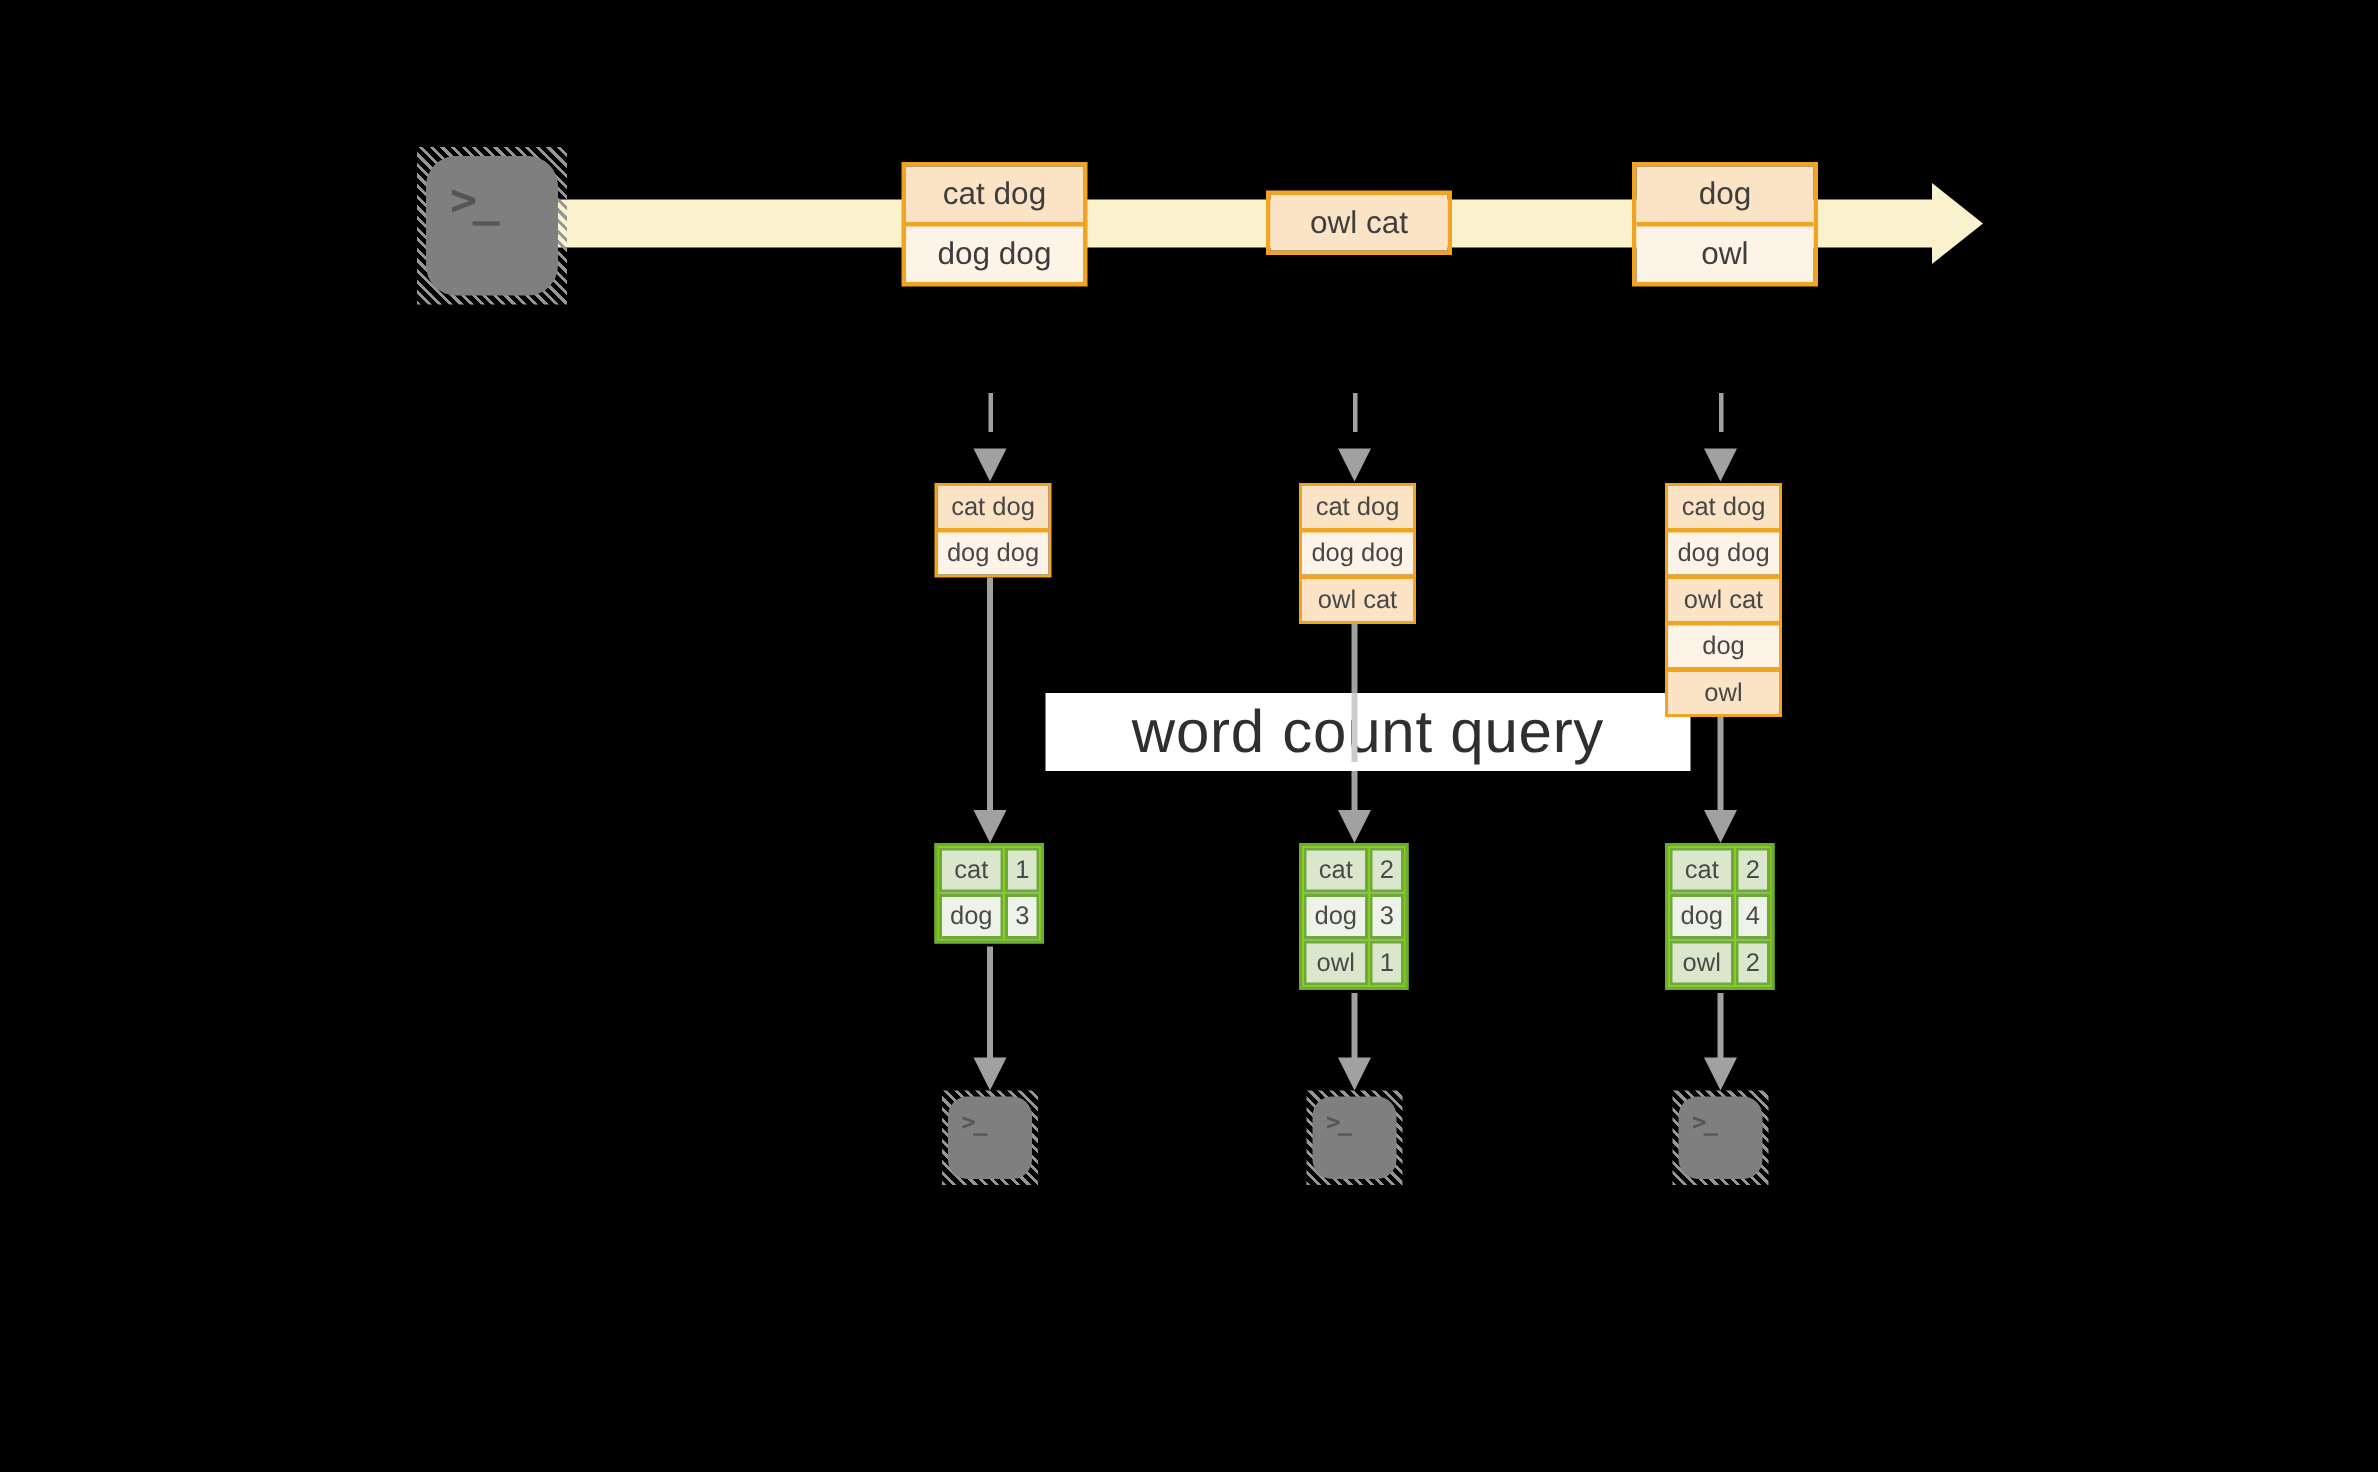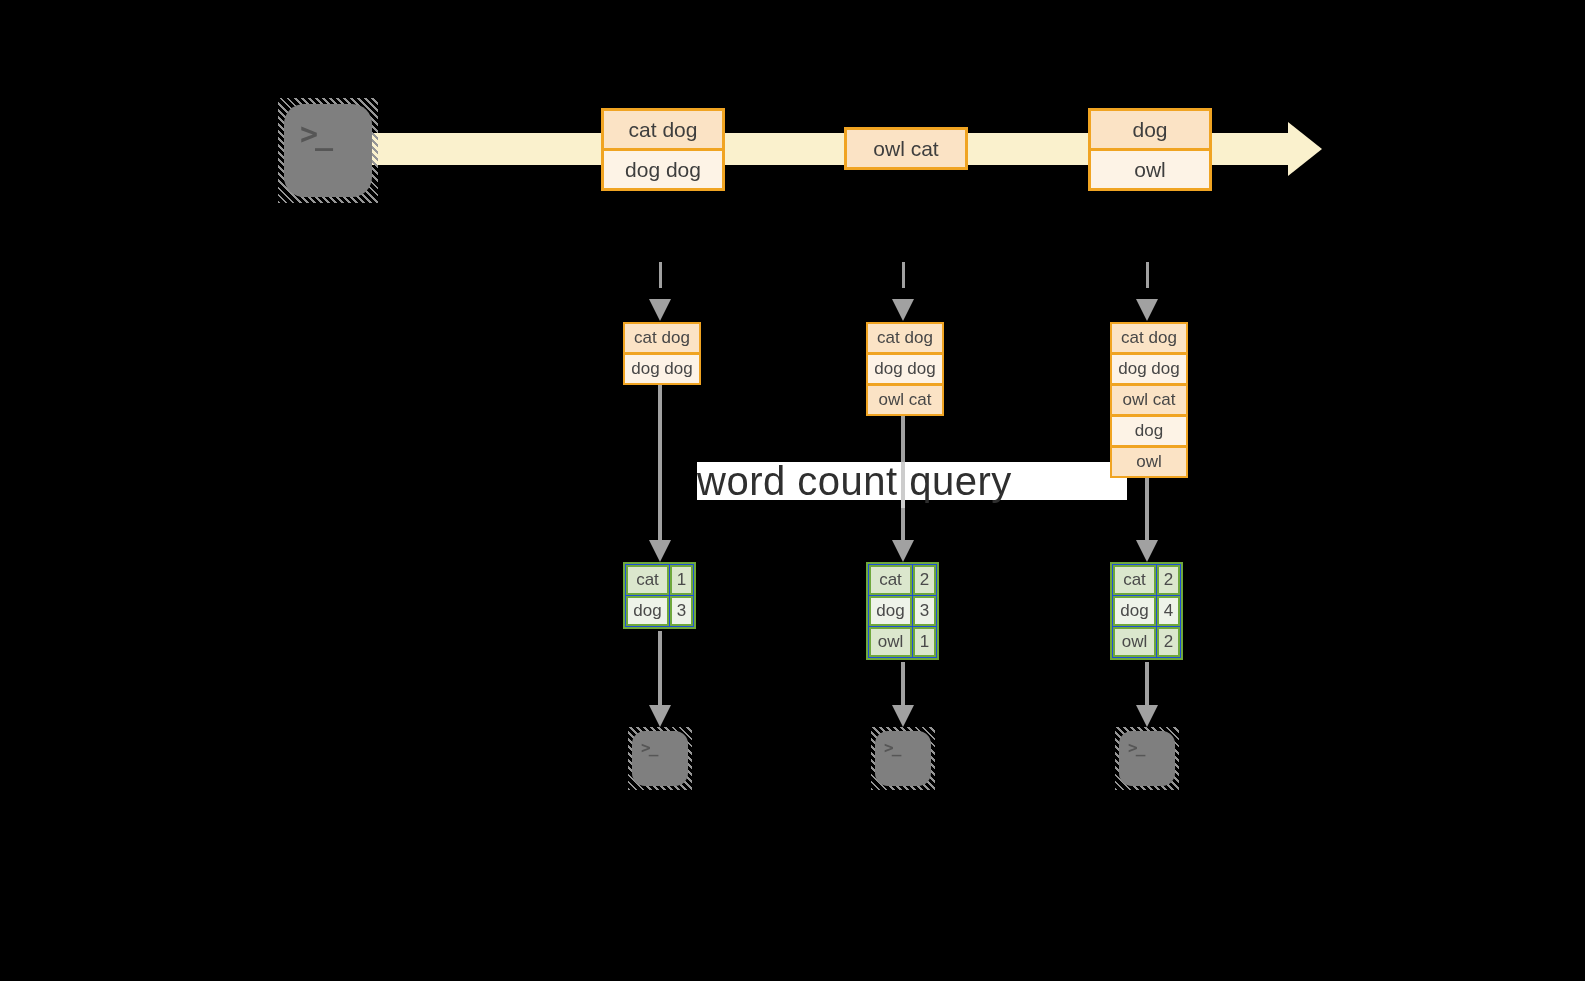--- a/index.html
+++ b/index.html
@@ -34,34 +34,34 @@
   .obox{position:absolute;border:3px solid var(--gold);z-index:2;display:flex;flex-direction:column;width:118px;}
   .ecell{height:37px;display:flex;align-items:center;justify-content:center;font-size:21px;color:var(--ink);}
   .ecell + .ecell{border-top:3px solid var(--gold);}
   
   .ostack{position:absolute;border:2px solid var(--gold);z-index:6;display:flex;flex-direction:column;width:74px;}
   .scell{height:28px;display:flex;align-items:center;justify-content:center;font-size:17px;color:#474747;}
   .scell + .scell{border-top:3px solid var(--gold);}
   .dark{background:var(--peach-dark);}
   .light{background:var(--peach-light);}
   
-  .gtable{position:absolute;z-index:6;border:2px solid var(--green);background:#1d4ed8;padding:1px;
+  .gtable{position:absolute;z-index:6;border:2px solid var(--green);background:#84cc16;padding:1px;
     display:grid;grid-template-columns:43px 23px;gap:1px;}
   .gcell{box-sizing:border-box;height:30px;border:2px solid var(--green);
     display:flex;align-items:center;justify-content:center;font-size:17px;color:#4a4a4a;}
   .gdark{background:var(--green-dark);}
   .glight{background:var(--green-light);}
   
   .vline{position:absolute;width:4px;background:var(--gray);z-index:1;}
   .vdash{position:absolute;width:3px;background:var(--gray);z-index:1;}
   .ahead{position:absolute;width:0;height:0;border-left:11px solid transparent;border-right:11px solid transparent;
     border-top:22px solid var(--gray);z-index:1;}
   
-  .banner{position:absolute;left:697px;top:462px;width:430px;height:38px;background:#fff;z-index:3;
-    display:flex;align-items:center;}
+  .banner{position:absolute;left:697px;top:462px;width:430px;height:52px;background:#fff;z-index:3;
+    display:flex;align-items:center;justify-content:center;}
   .banner span{position:relative;z-index:5;font-size:40px;font-weight:300;color:#2f2f2f;letter-spacing:0.5px;}
   .banner-line{position:absolute;left:901px;top:462px;width:4px;height:46px;background:#cccccc;z-index:4;}
 </style>
 </head>
 <body>
 
 <div id="stage">
 
   <div class="band"></div>
   <div class="band-head"></div>

